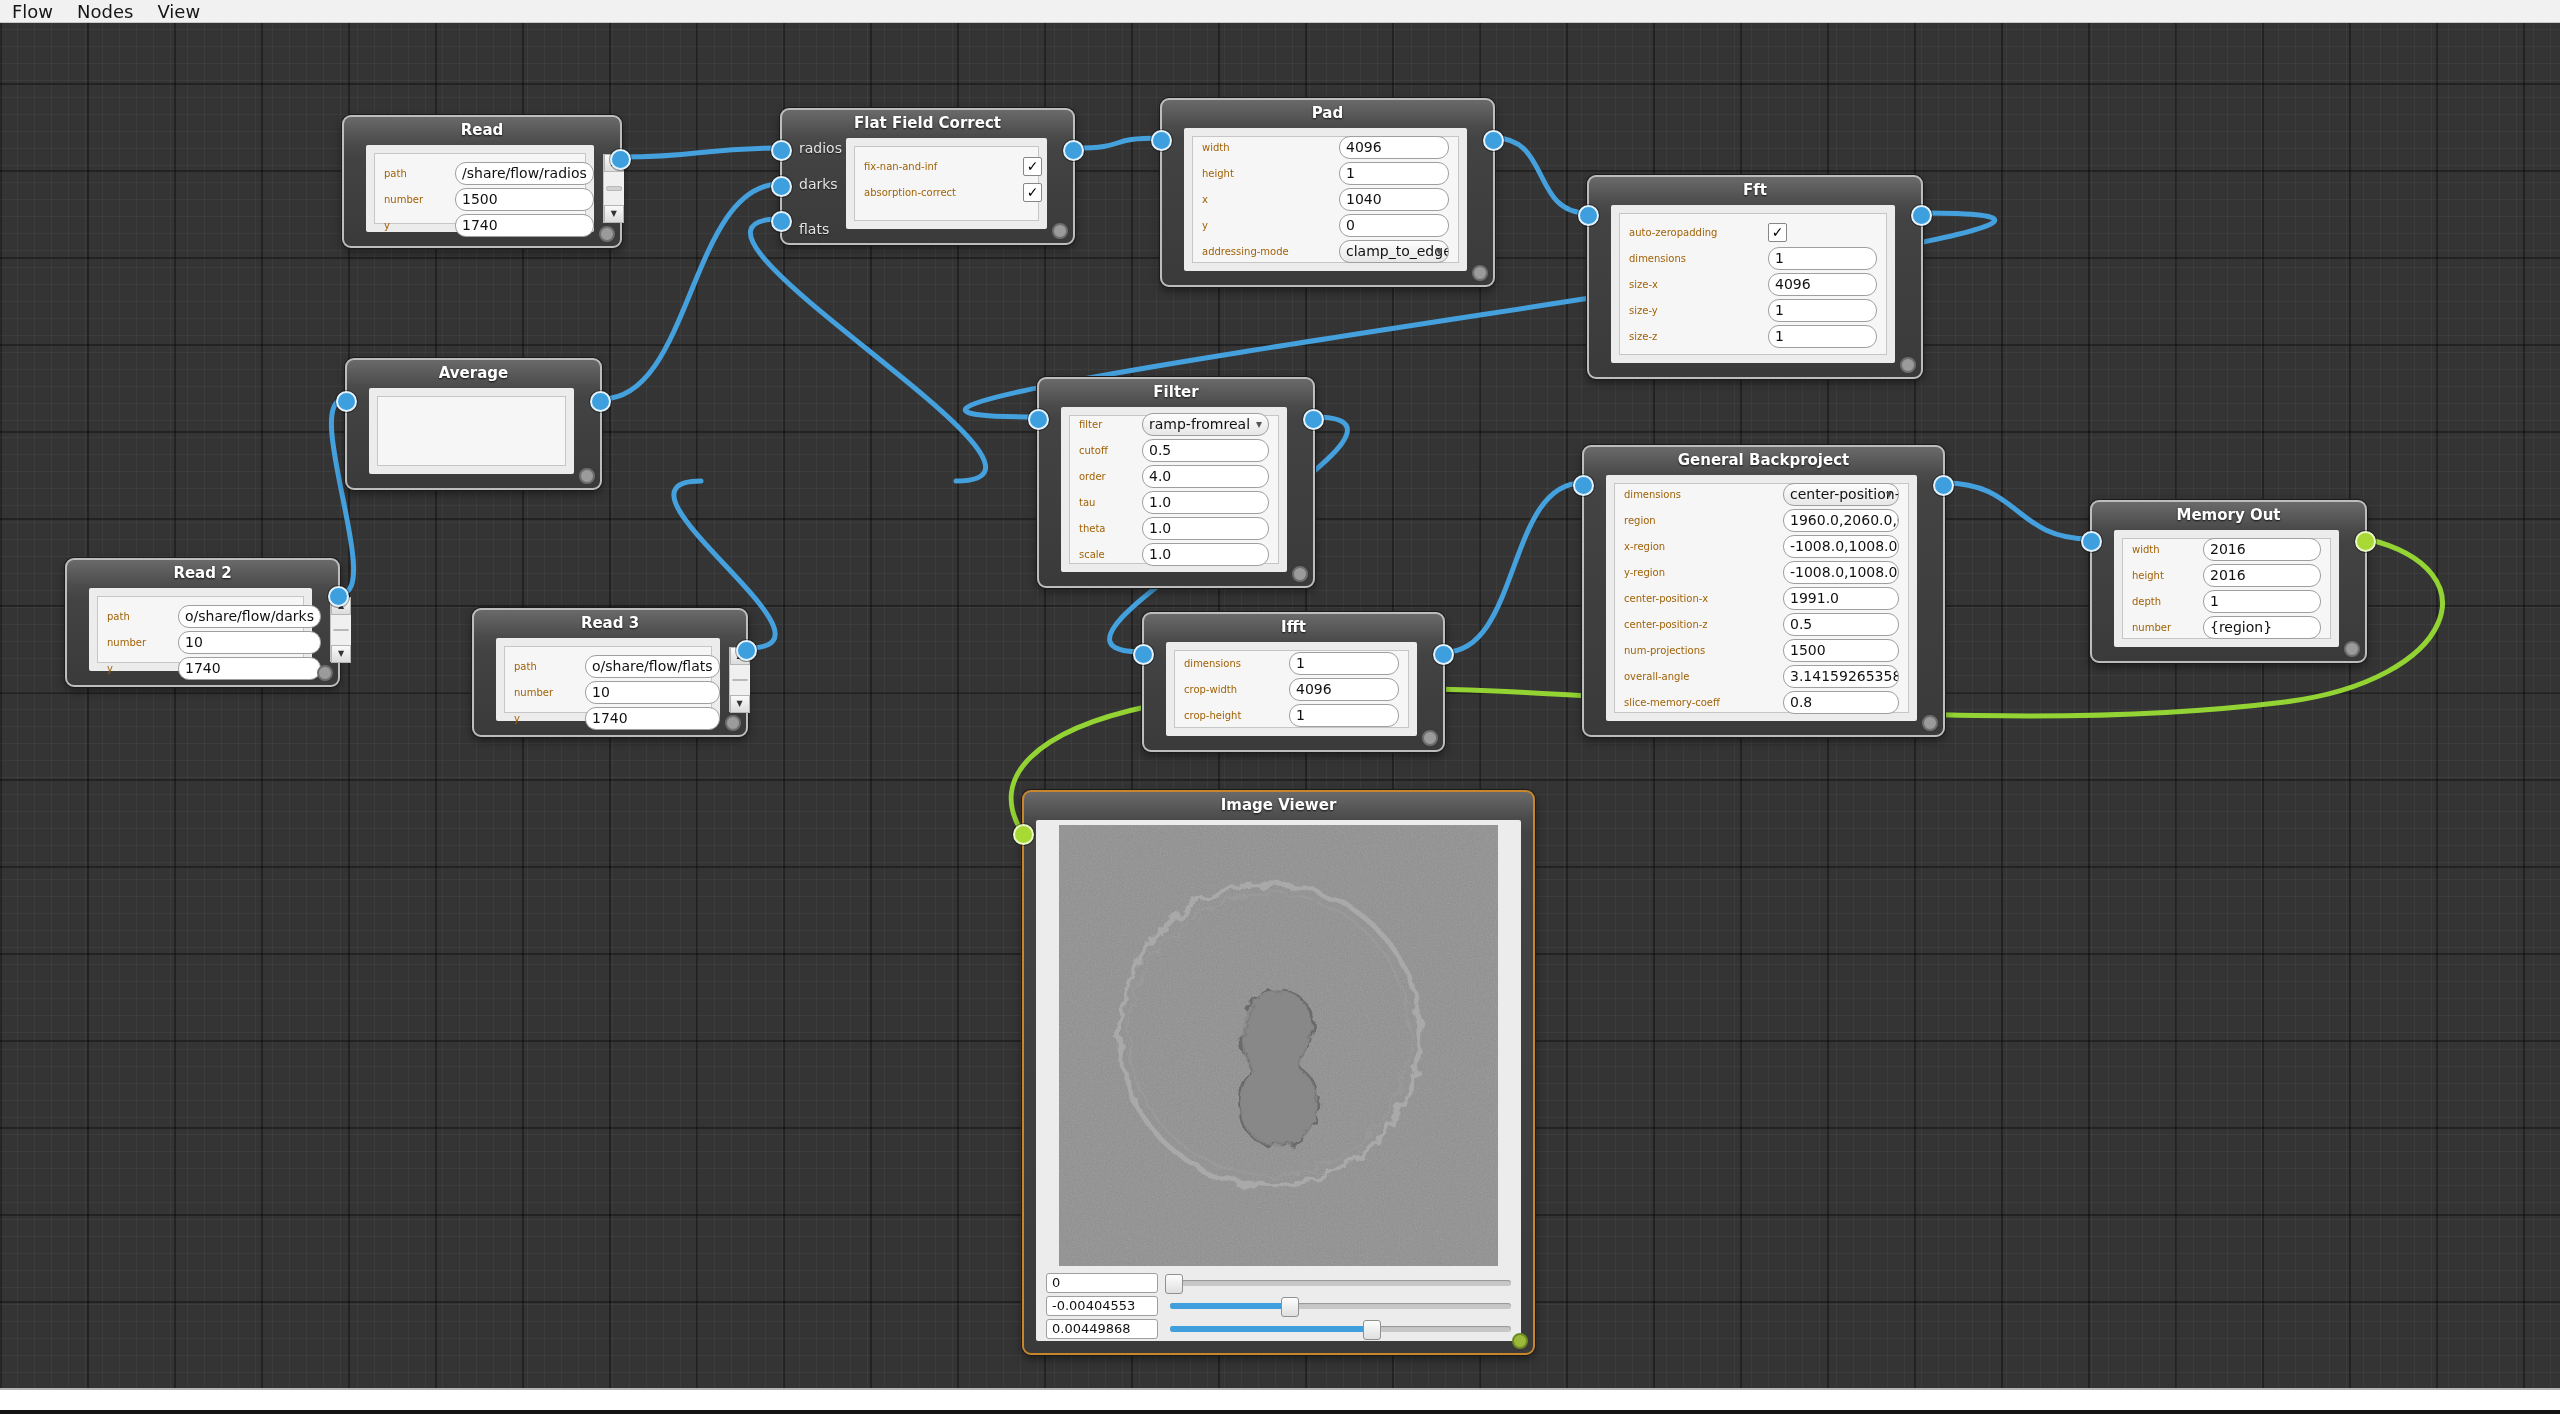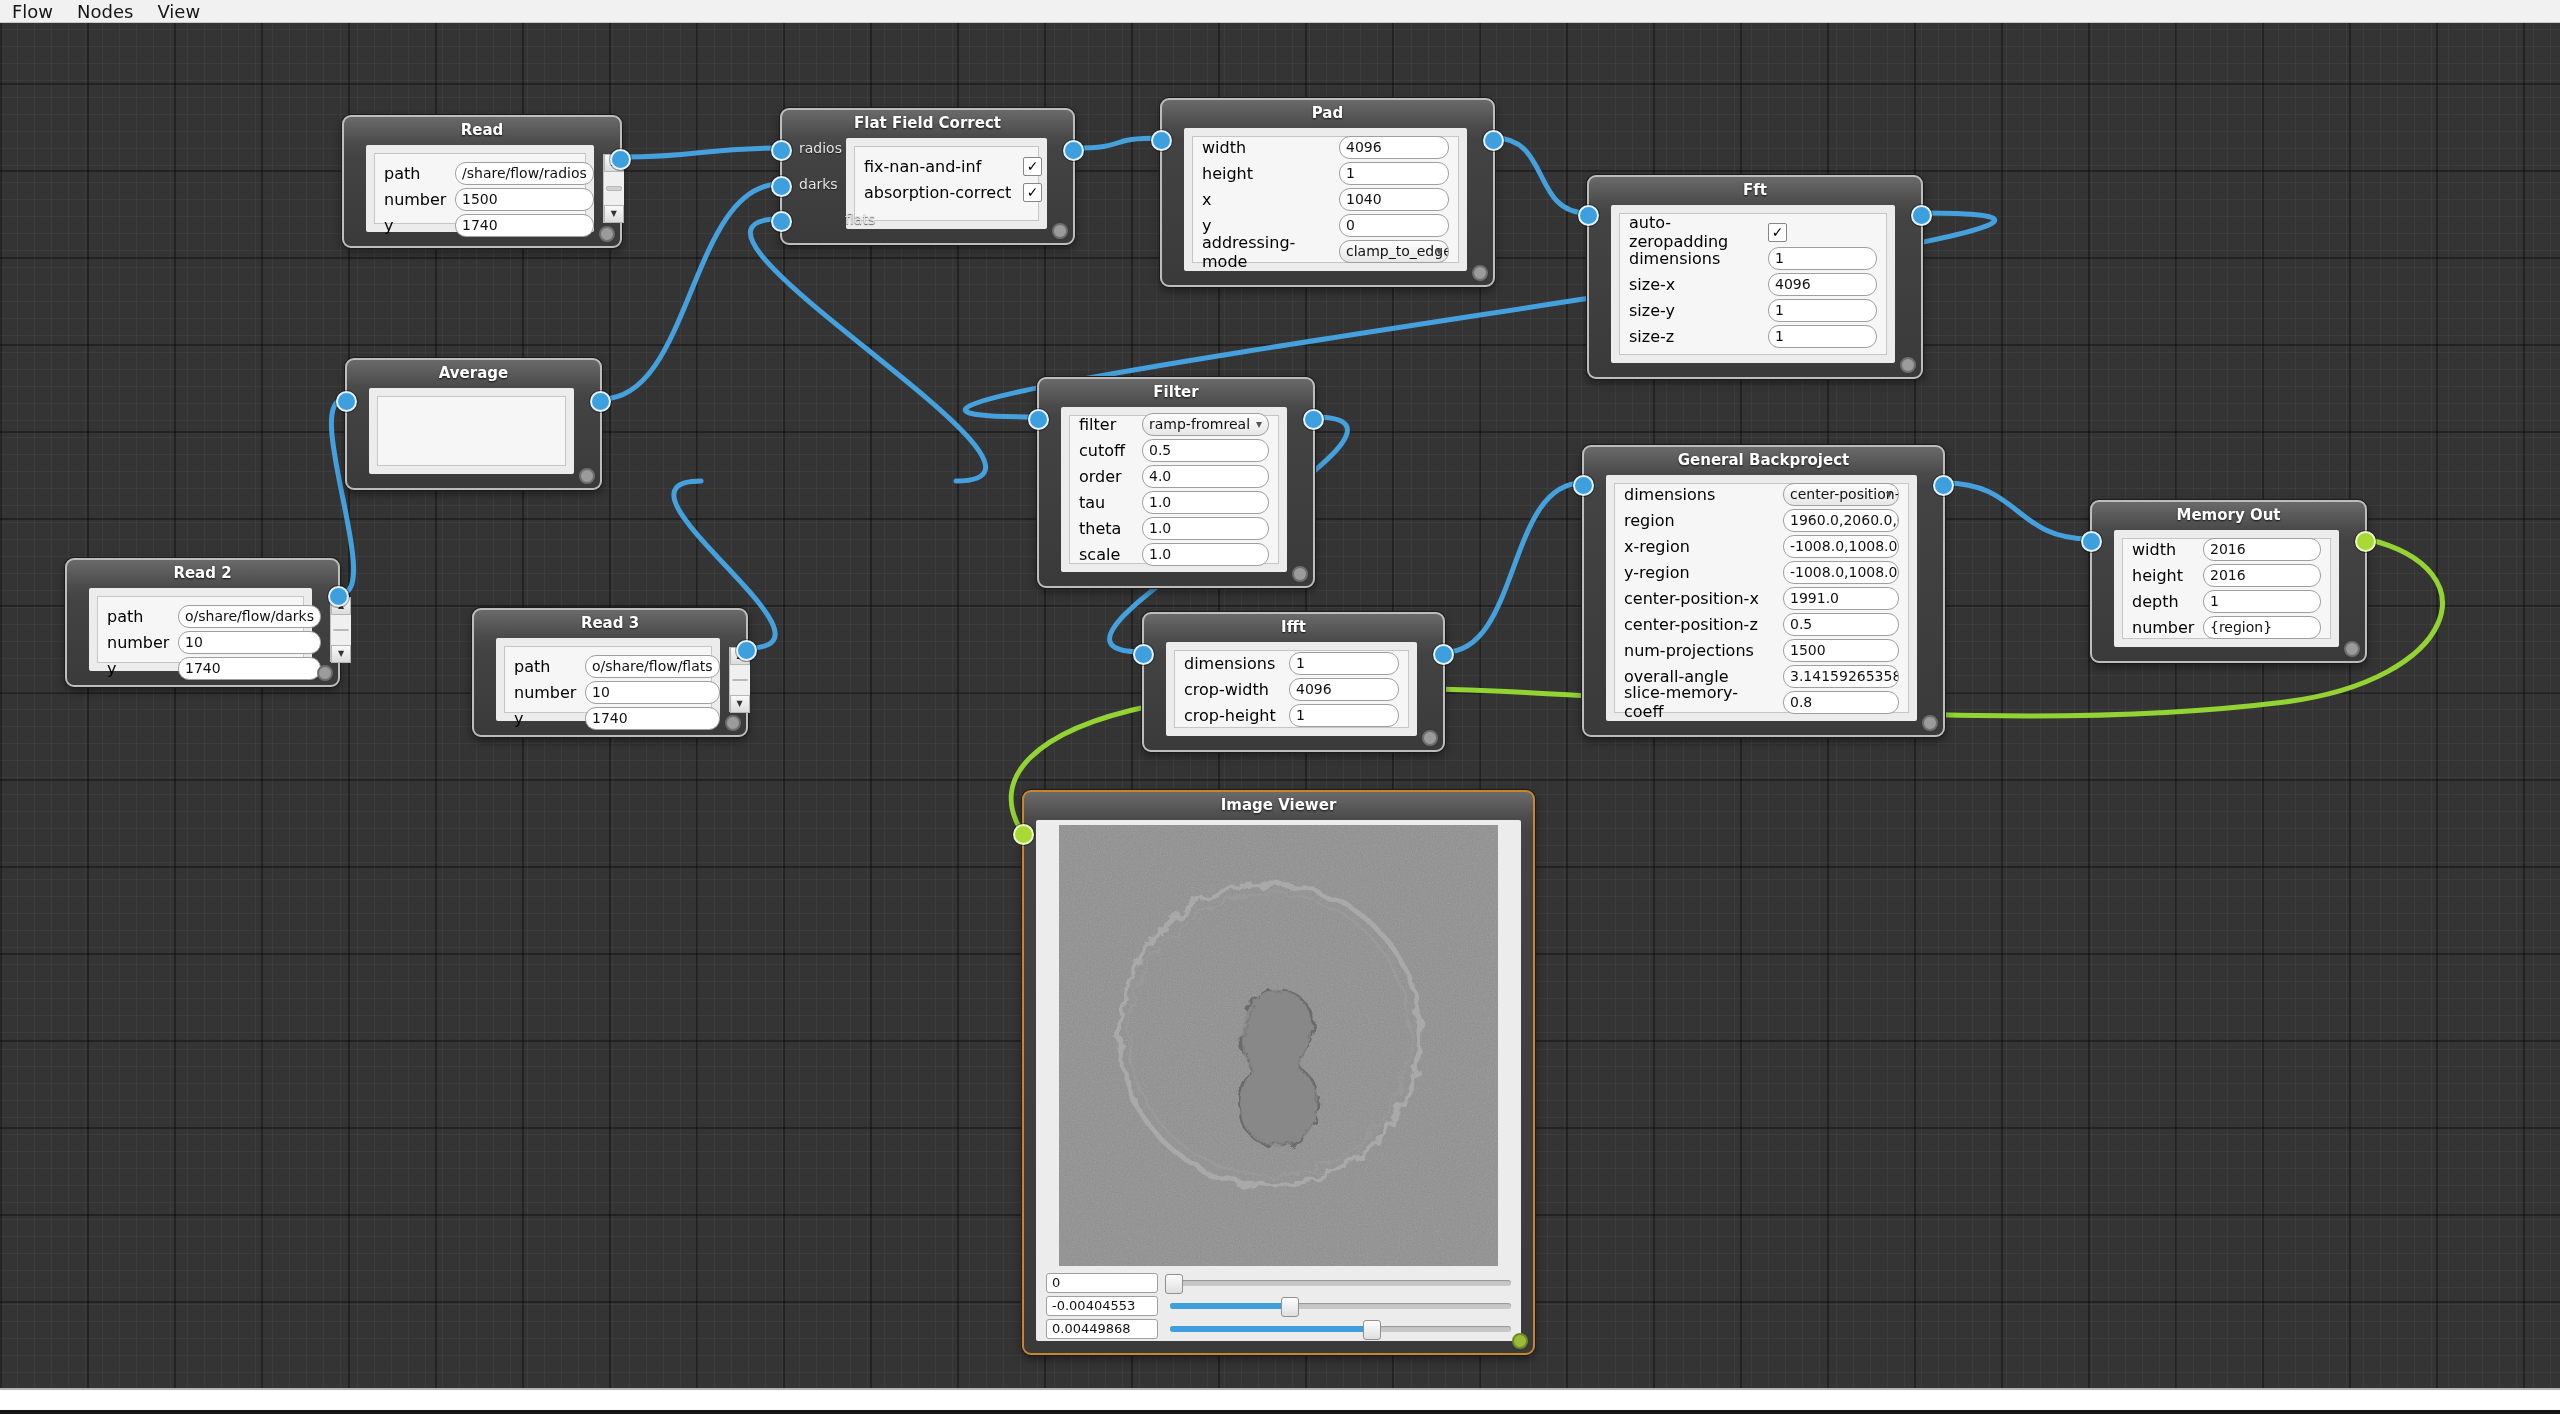--- a/index.html
+++ b/index.html
@@ -26,21 +26,21 @@
         background:linear-gradient(#6a6a6a,#4b4b4b 26px,#434343 40px,#3a3a3a);
         box-shadow:0 0 0 1px #1c1c1c,0 4px 10px rgba(0,0,0,.45);box-sizing:border-box;}
   .node.selected{border-color:#c8862c;}
   .ntitle{height:26px;line-height:26px;text-align:center;color:#fff;font-weight:bold;
           font-size:15px;text-shadow:0 1px 2px rgba(0,0,0,.8);}
   .panel{position:absolute;background:#ececec;border-radius:2px;}
   .ibox-frame{border:1px solid #c6c6c6;background:#f6f6f6;position:absolute;inset:8px;}
   .rows{position:absolute;inset:0;display:flex;flex-direction:column;justify-content:center;}
   .rows.top{justify-content:flex-start;padding-top:6px;}
   .row{height:26px;flex:none;display:flex;align-items:center;padding:0 9px;gap:9px;}
-  .row label{font-size:16px;color:#000000;flex:none;}
+  .row label{font-size:10px;color:#a16207;flex:none;}
   .ibox{flex:1;height:21px;line-height:21px;border:1px solid #9f9f9f;border-radius:11px;
         background:#fff;font-size:14px;color:#111;padding:0 6px;white-space:nowrap;
         overflow:hidden;}
   .sel{background:linear-gradient(#fdfdfd,#e7e7e7);position:relative;padding-right:22px;}
   .sel .arr{position:absolute;right:6px;top:0;color:#555;font-size:12px;}
   .cbox{flex:none;width:17px;height:17px;background:#fff;border:1px solid #878787;
         border-radius:2px;font-size:14px;font-weight:bold;color:#000;line-height:16px;
         text-align:center;}
   
   .withbar{display:flex;}
@@ -205,21 +205,21 @@
               <div class="cbox">✓</div>
             </div>
           </div>
         </div>
       </div>
       <div class="port blue" style="top: 30px; left: -11px;"></div>
       <span class="portlabel" style="top: 30px;">radios</span>
       <div class="port blue" style="top: 66px; left: -11px;"></div>
       <span class="portlabel" style="top: 66px;">darks</span>
       <div class="port blue" style="top: 101px; left: -11px;"></div>
-      <span class="portlabel" style="top: 101px; margin-left: 46px;">flats</span>
+      <span class="portlabel" style="top: 111px;">flats</span>
       <div class="port blue" style="top: 30px; right: -11px;"></div>
       <div class="rgrip"></div>
     </div>
     <div class="node" style="left: 1160px; top: 76px; width: 335px; height: 189px;">
       <div class="ntitle">Pad</div>
       <div class="panel" style="inset: 28px 26px 14px 22px;">
         <div class="ibox-frame">
           <div class="rows">
             <div class="row">
               <label style="width: 128px;">width</label>

